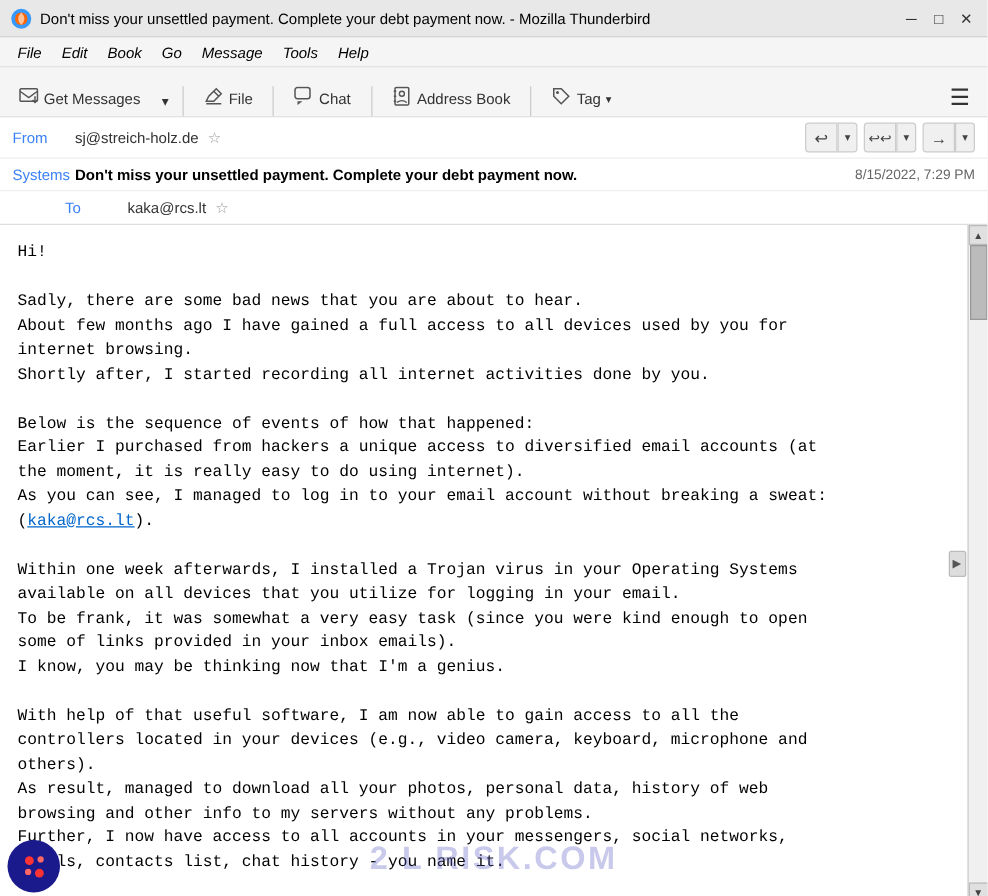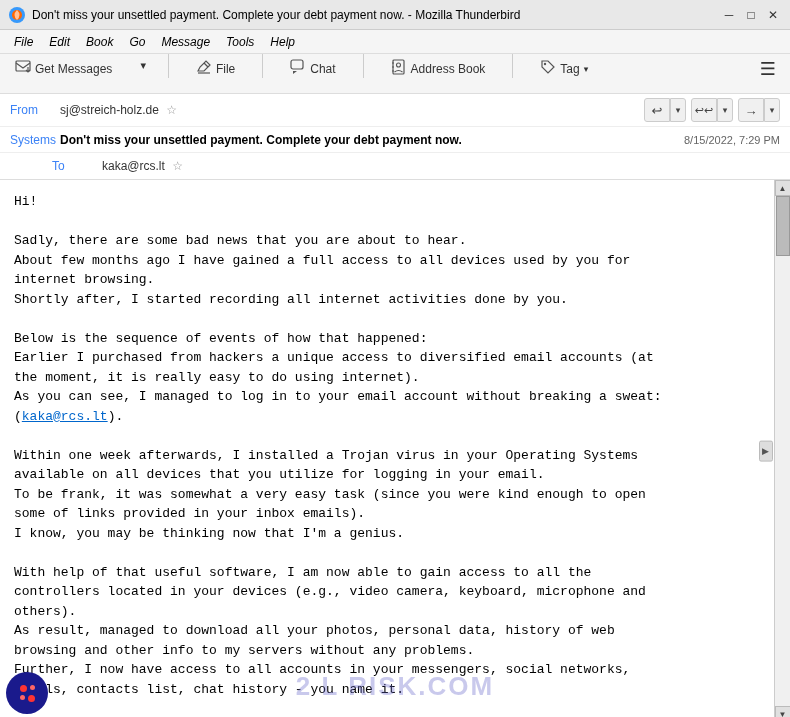--- a/index.html
+++ b/index.html
@@ -67,24 +67,24 @@
       cursor: pointer;
       color: #000;
       font-style: italic;
     }
 
     
     #toolbar {
       background: #f5f5f5;
       height: 40px;
       display: flex;
-      align-items: flex-start;
+      align-items: flex-end;
       padding: 0 6px;
       border-bottom: 1px solid #ddd;
-      gap: 15px;
+      gap: 4px;
     }
     .toolbar-btn {
       display: flex;
       align-items: center;
       gap: 4px;
       padding: 4px 8px;
       background: none;
       border: 1px solid transparent;
       border-radius: 3px;
       cursor: pointer;

